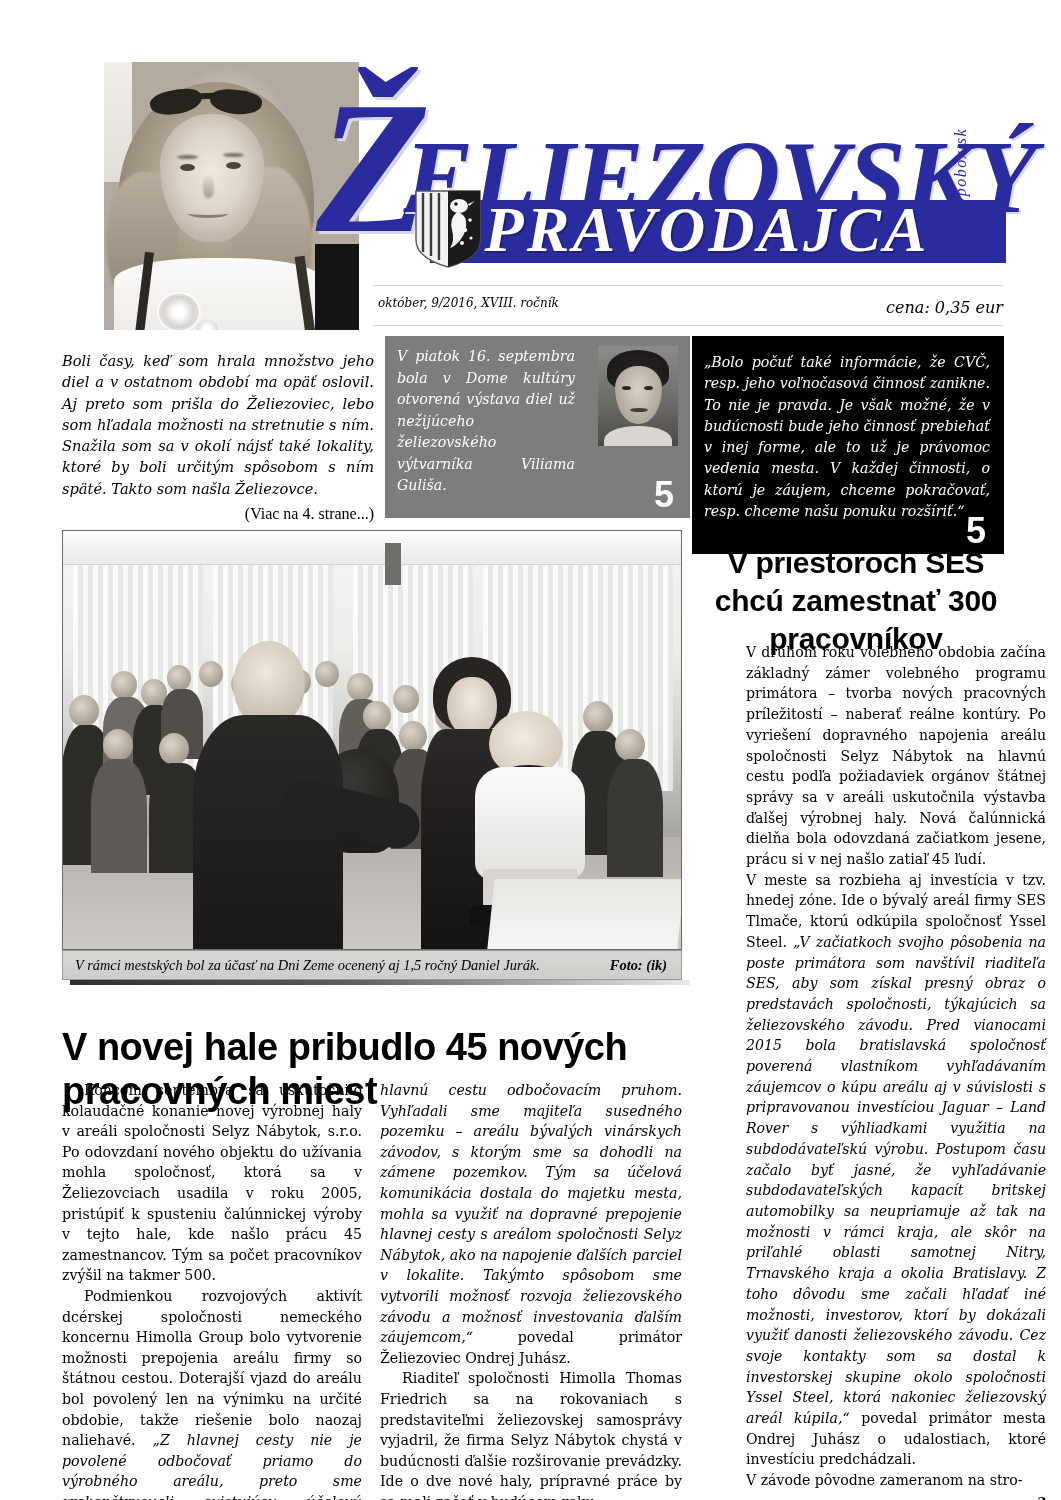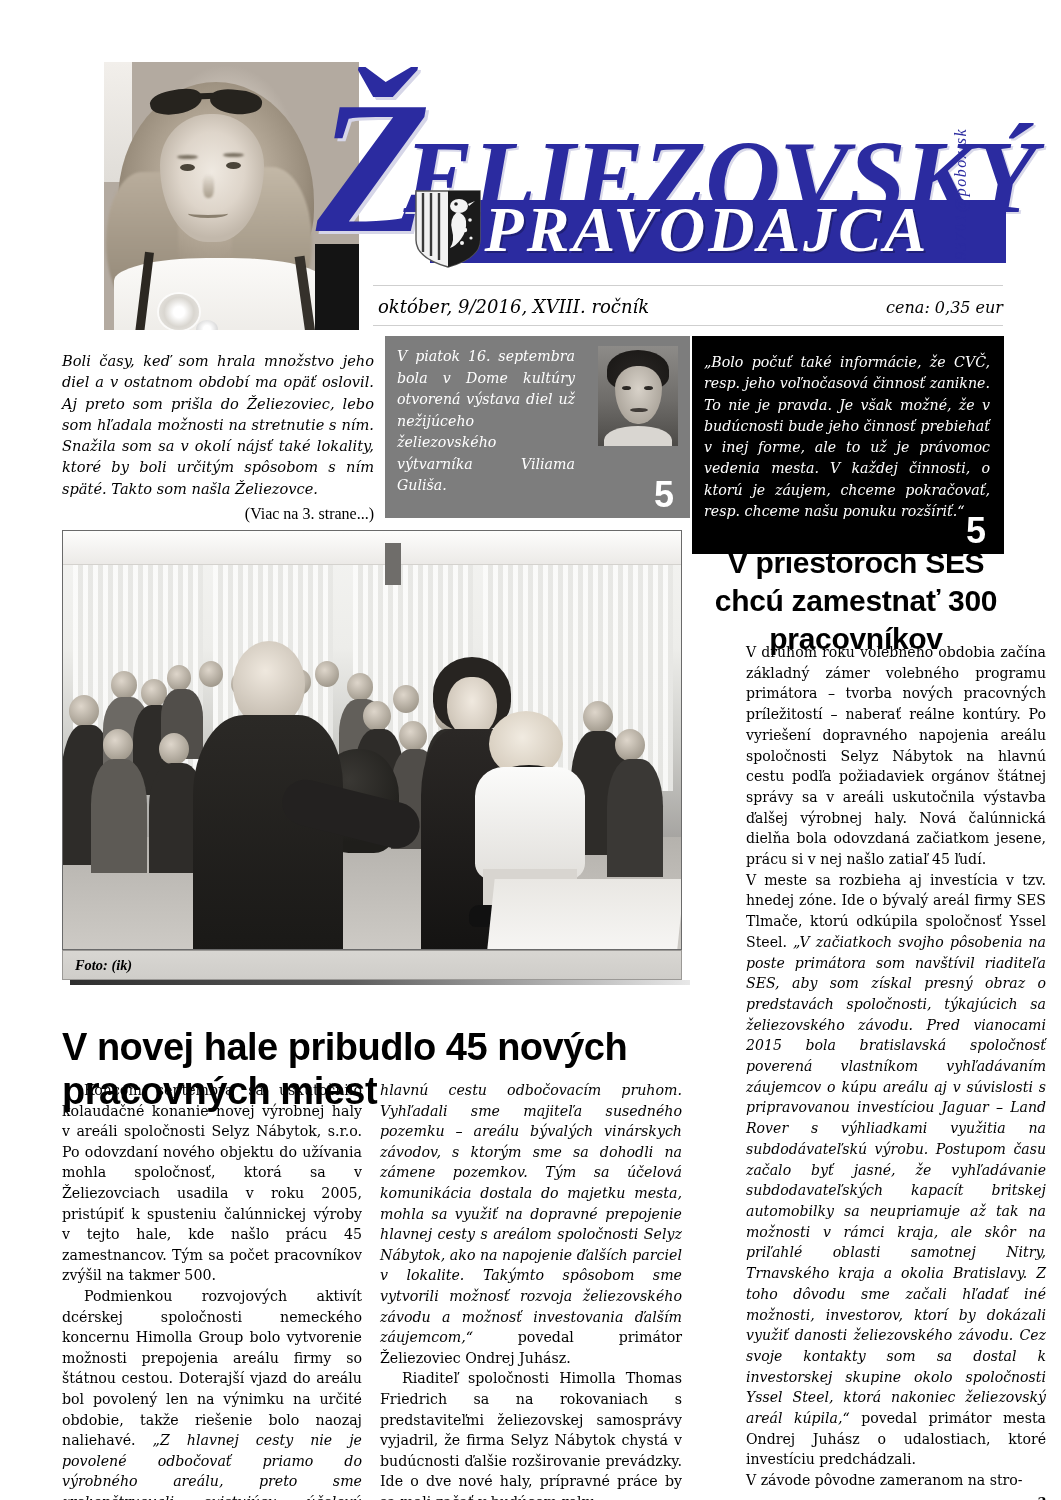--- a/index.html
+++ b/index.html
@@ -176,21 +176,21 @@
     position:absolute; left:0; top:270px; width:1061px; text-align:center;
     font-family:"DejaVu Serif", serif; font-weight:bold; font-style:italic;
     font-size:19px; letter-spacing:3px;
   }
   .hr-top {
     position:absolute; left:373px; top:285px; width:630px; height:1px;
     background:#cfcfcf;
   }
   .issue {
     position:absolute; left:378px; top:296px;
-    font-family:"DejaVu Serif", serif; font-style:italic; font-size:18px;
+    font-family:"DejaVu Serif", serif; font-style:italic; font-size:12px;
   }
   .price {
     position:absolute; right:58px; top:298px;
     font-family:"DejaVu Serif", serif; font-style:italic; font-size:16px;
   }
   .hr-bot {
     position:absolute; left:373px; top:325px; width:630px; height:1px;
     background:#cfcfcf;
   }
 
@@ -493,21 +493,21 @@
     <div class="hr-top"></div>
     <div class="issue">október, 9/2016, XVIII. ročník</div>
     <div class="price">cena: 0,35 eur</div>
     <div class="hr-bot"></div>
   </div>
 
   <div class="teaser-row">
 
     <div class="teaser-left">
       <span>Boli časy, keď som hrala množstvo jeho diel a v ostatnom období ma opäť oslovil. Aj preto som prišla do Želiezoviec, lebo som hľadala možnosti na stretnutie s ním. Snažila som sa v okolí nájsť také lokality, ktoré by boli určitým spôsobom s ním späté. Takto som našla Želiezovce.</span>
-      <span class="more">(Viac na 3. strane...)</span>
+      <span class="more">(Viac na 4. strane...)</span>
     </div>
 
     <div class="teaser-mid">
       <div class="txt">V piatok 16. septembra bola v Dome kultúry otvorená výstava diel už nežijúceho želiezovského výtvarníka Viliama Guliša.</div>
       <div class="guliseImg">
         <div class="bg"></div>
         <div class="hair"></div>
         <div class="face"></div>
         <div class="e1"></div>
         <div class="e2"></div>
@@ -587,20 +587,21 @@
         <div class="shirt"></div>
         <div class="pants"></div>
         <div class="shoe1"></div>
         <div class="shoe2"></div>
       </div>
 
       <div class="table"></div>
     </div>
 
     <div class="caption">
+      <span class="ctext">V rámci mestských bol za účasť na Dni Zeme ocenený aj 1,5 ročný Daniel Jurák.</span>
       <span class="credit">Foto: (ik)</span>
     </div>
     <div class="caption-shadow"></div>
   </div>
 
   <h1 class="hl-left">V novej hale pribudlo 45 nových pracovných miest</h1>
   <h1 class="hl-right">V priestoroch SES chcú zamestnať 300 pracovníkov</h1>
 
   <div class="col" id="col1">
     <p>Koncom septembra sa uskutočnilo kolaudačné konanie novej výrobnej haly v areáli spoločnosti Selyz Nábytok, s.r.o. Po odovzdaní nového objektu do užívania mohla spoločnosť, ktorá sa v Želiezovciach usadila v roku 2005, pristúpiť k spusteniu čalúnnickej výroby v tejto hale, kde našlo prácu 45 zamestnancov. Tým sa počet pracovníkov zvýšil na takmer 500.</p>

